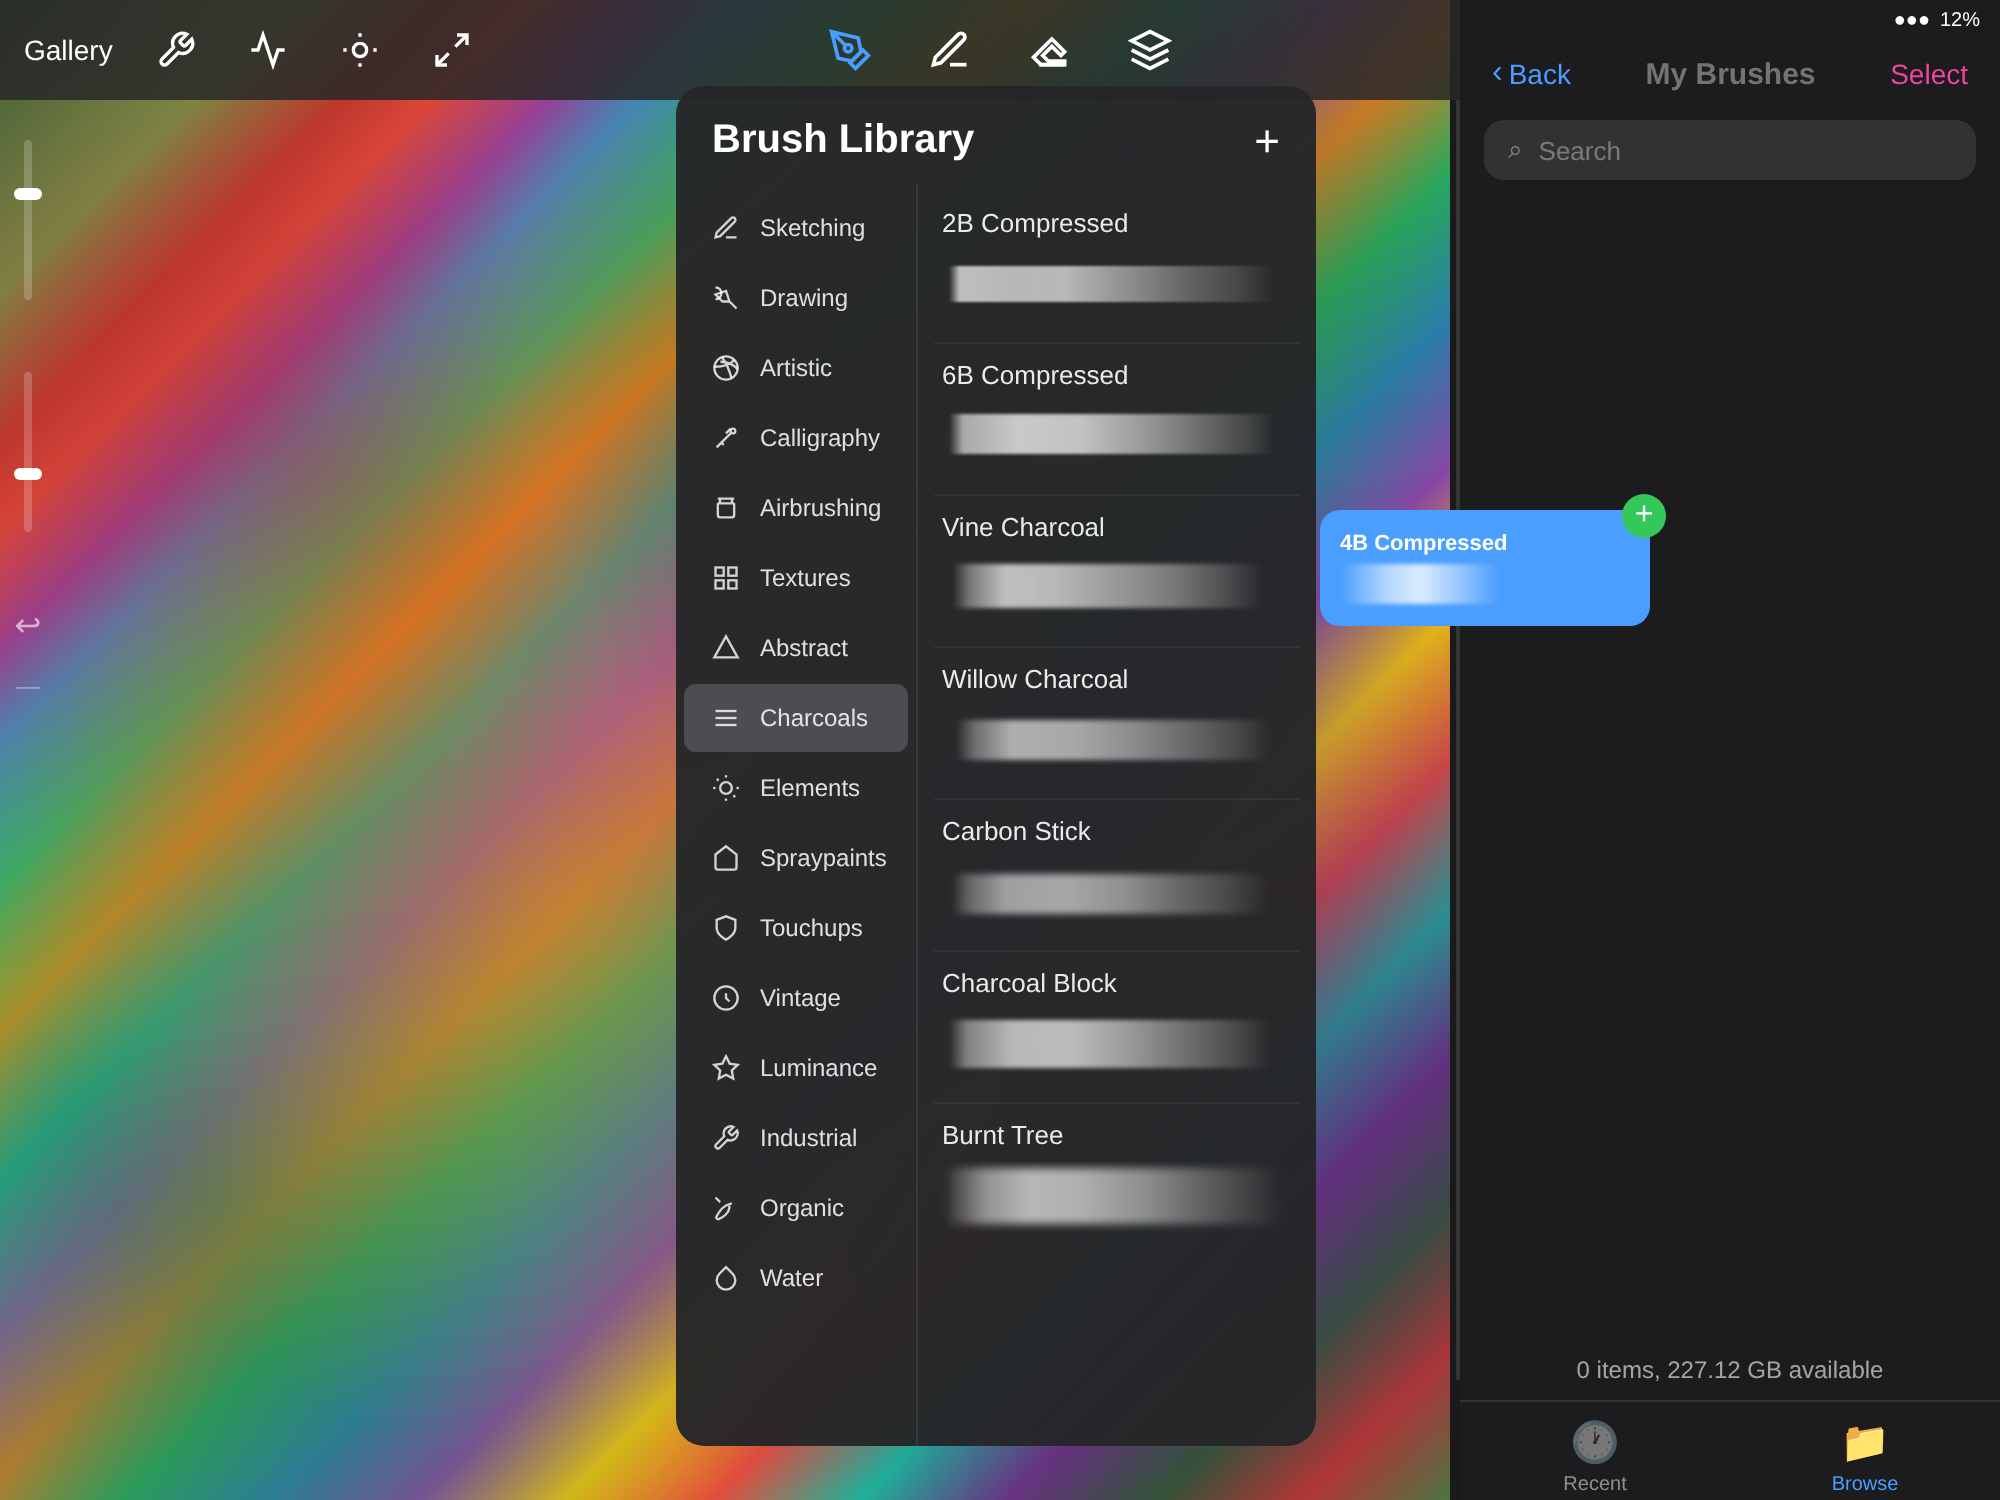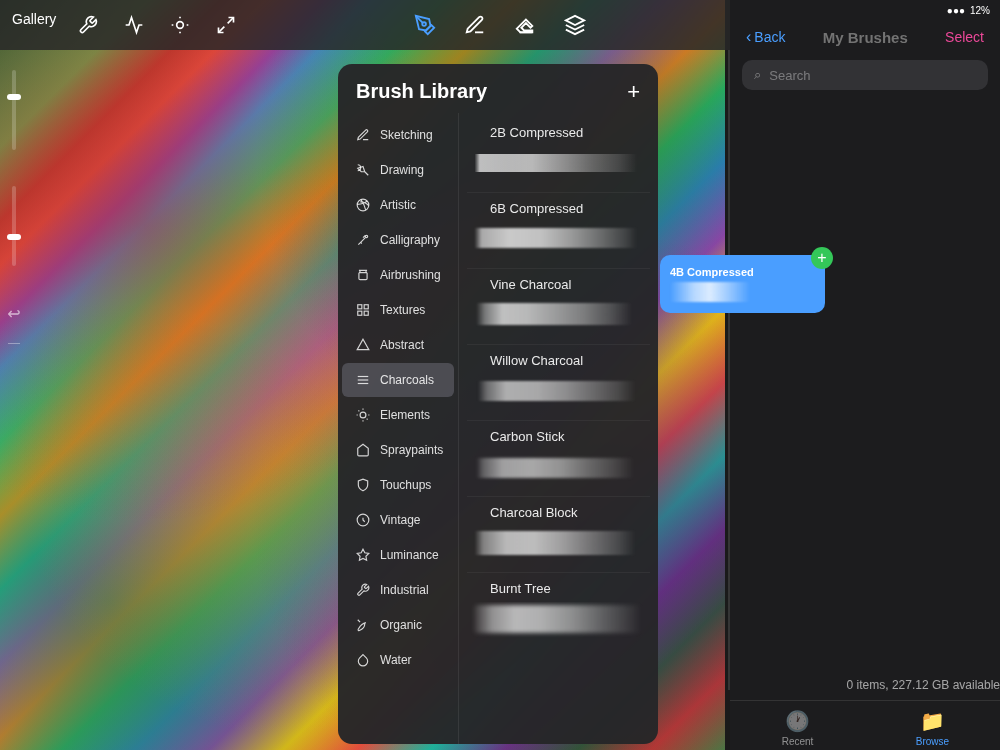--- a/index.html
+++ b/index.html
@@ -49,21 +49,21 @@
       height: 50px;
       display: flex;
       align-items: center;
       padding: 0 12px;
       z-index: 100;
       background: rgba(40,40,40,0.85);
     }
 
     .toolbar-left {
       display: flex;
-      align-items: flex-start;
+      align-items: center;
       gap: 18px;
     }
 
     .toolbar-center {
       position: absolute;
       left: 50%;
       transform: translateX(-50%);
       display: flex;
       align-items: center;
       gap: 22px;
@@ -146,21 +146,21 @@
       border-radius: 3px;
       position: absolute;
       left: -5px;
       top: 30%;
     }
 
     
     #brush-library {
       position: absolute;
       left: 338px;
-      top: 64px;
+      top: 43px;
       width: 320px;
       height: 680px;
       background: rgba(38,38,40,0.97);
       border-radius: 14px;
       overflow: hidden;
       z-index: 200;
       display: flex;
       flex-direction: column;
     }
 
@@ -248,21 +248,20 @@
       border-bottom: 1px solid rgba(255,255,255,0.05);
     }
 
     .brush-item:last-child { border-bottom: none; }
 
     .brush-name {
       font-size: 13px;
       color: rgba(255,255,255,0.9);
       margin-bottom: 6px;
       font-weight: 400;
-      margin-left: 19px;
     }
 
     .brush-preview {
       width: 100%;
       height: 38px;
       border-radius: 4px;
       overflow: hidden;
       position: relative;
     }
 
@@ -461,21 +460,21 @@
     
     #bottom-bar {
       position: absolute;
       bottom: 0;
       right: 0;
       width: 270px;
       height: 80px;
       background: #1c1c1e;
       display: flex;
       flex-direction: column;
-      align-items: flex-end;
+      align-items: center;
     }
 
     .storage-text {
       font-size: 12px;
       color: rgba(255,255,255,0.6);
       margin-top: 8px;
       margin-bottom: 8px;
     }
 
     .bottom-tabs {

